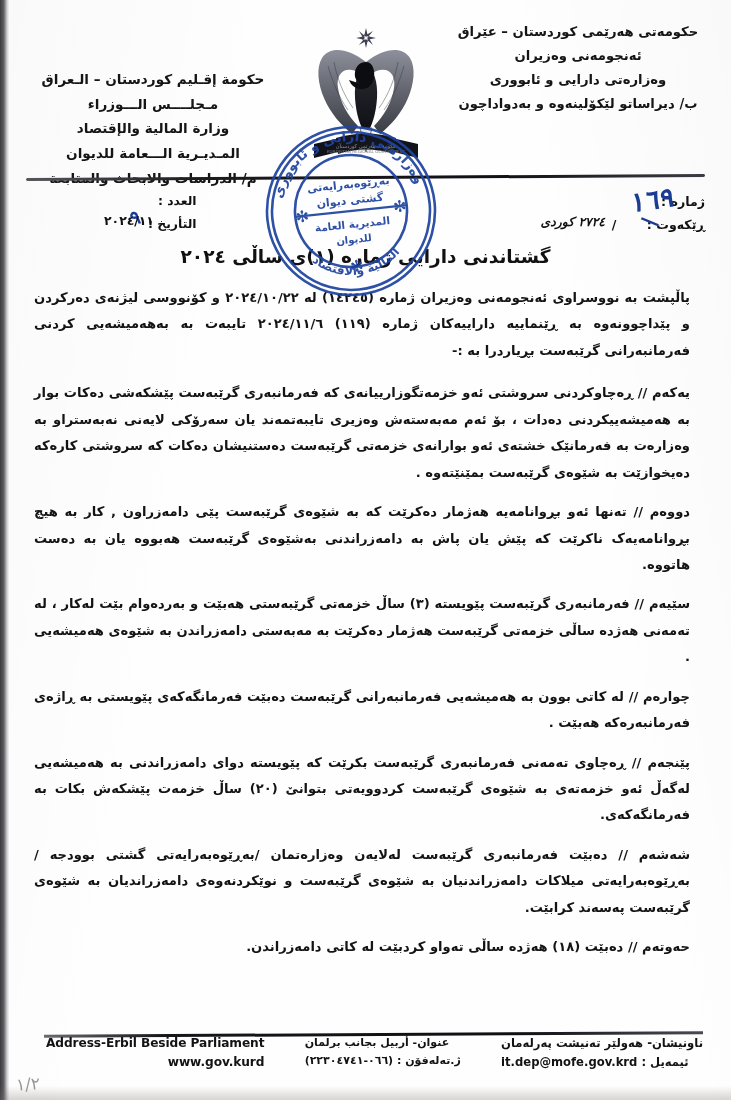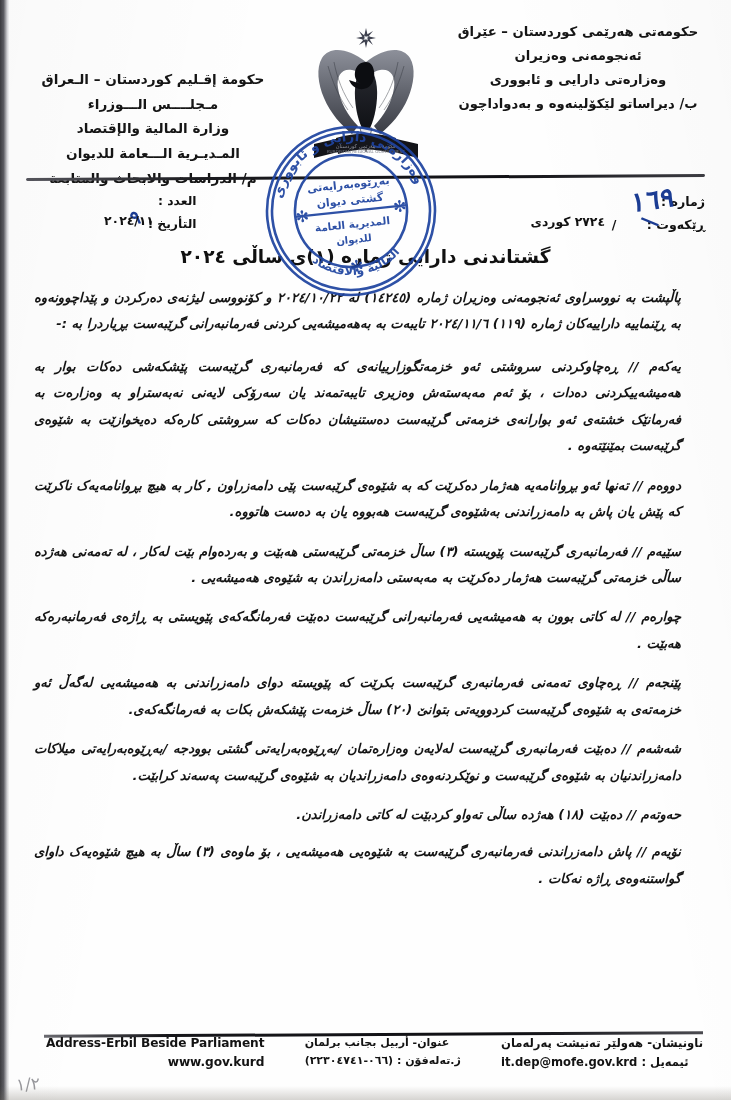--- a/index.html
+++ b/index.html
@@ -95,20 +95,21 @@
   .ref-kurdish .row { white-space: nowrap; }
   .ref-arabic {
     position: absolute; left: 148px; top: 4px;
     direction: rtl; text-align: right;
     font-size: 12.4px; font-weight: 700; line-height: 1.85;
   }
   .ref-val-year {
     position: absolute; right: 126px; top: 28px;
     font-size: 12.4px; font-weight: 700; direction: rtl;
     white-space: nowrap;
+    font-style: italic;
   }
   .ref-date-val {
     position: absolute; left: 104px; top: 27px;
     font-size: 12.4px; font-weight: 700; direction: ltr;
   }
   
   .ink {
     color: #1a3a8f;
     font-family: "DejaVu Serif", "Liberation Serif", serif;
     font-weight: 700;
@@ -160,21 +161,21 @@
   
   .body {
     direction: rtl;
     padding: 10px 34px 0 34px;
     font-size: 13.1px;
     line-height: 2.02;
     text-align: justify;
     font-weight: 700;
     color: #141414;
   }
-  .para { margin: 0 16px 13px 0; font-style: italic; }
+  .para { margin: 0 7px 13px 0; }
   .para.lead { margin-bottom: 16px; }
   .para.tight { margin-bottom: 11px; }
   .num { font-weight: 700; }
 
   
   .footer-rule {
     position: absolute;
     left: 44px; right: 28px; bottom: 64px;
     height: 2.6px;
     background: linear-gradient(90deg, #6a6a70 0%, #16161a 18%, #101014 72%, #4a4a50 100%);
@@ -364,24 +365,20 @@
       <span class="num">شەشەم //</span>
       <span>دەبێت فەرمانبەری گرێبەست لەلایەن وەزارەتمان /بەڕێوەبەرایەتی گشتی بوودجە /بەڕێوەبەرایەتی میلاکات دامەزراندنیان بە شێوەی گرێبەست و نوێکردنەوەی دامەزراندیان بە شێوەی گرێبەست پەسەند کرابێت.</span>
     </p>
 
     <p class="para tight">
       <span class="num">حەوتەم //</span>
       <span>دەبێت (١٨) هەژدە ساڵی تەواو کردبێت لە کاتی دامەزراندن.</span>
     </p>
 
 
-    <p class="para">
-      <span class="num">نۆیەم //</span>
-      <span>پاش دامەزراندنی فەرمانبەری گرێبەست بە شێوەیی هەمیشەیی ، بۆ ماوەی (٣) ساڵ بە هیچ شێوەیەک داوای گواستنەوەی ڕاژە نەکات .</span>
-    </p>
   </div>
 
   <div class="footer-rule"></div>
 
   <div class="footer">
     <div class="f-col kurd">
       <div class="f-line">ناونیشان- هەولێر تەنیشت پەرلەمان</div>
       <div class="f-line">
         <span>ئیمەیل :</span>
         <span>it.dep@mofe.gov.krd</span>

